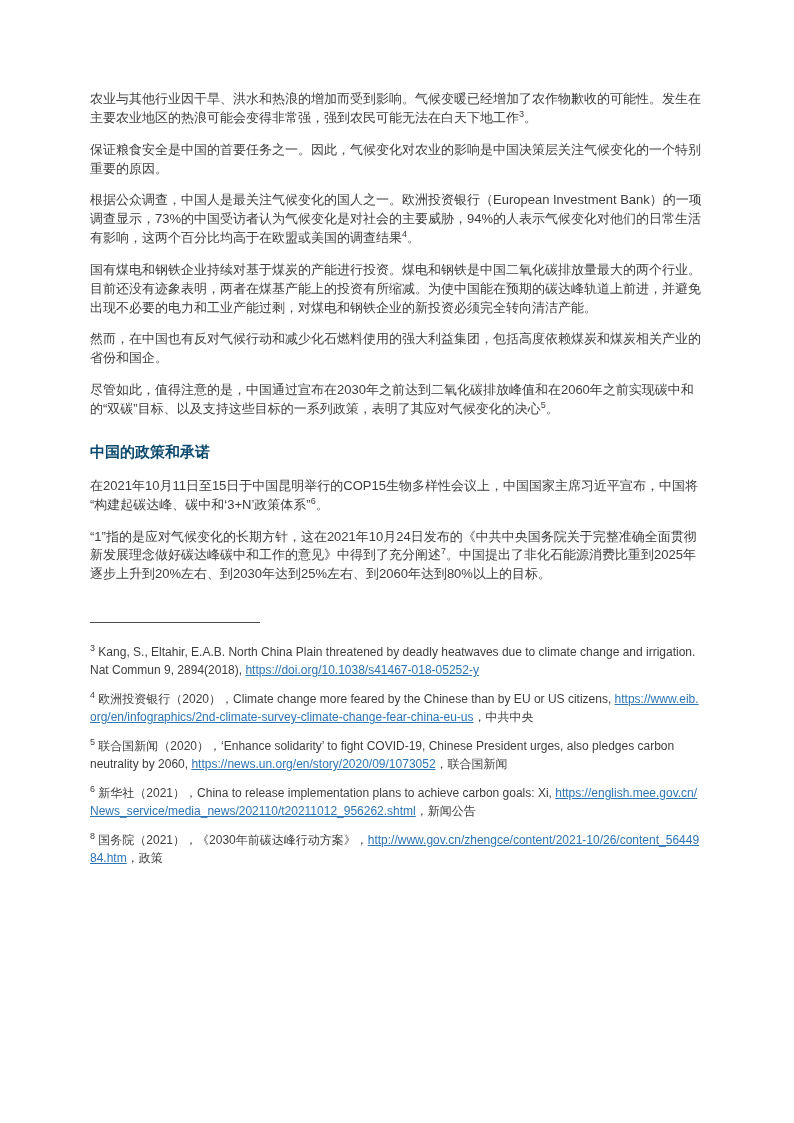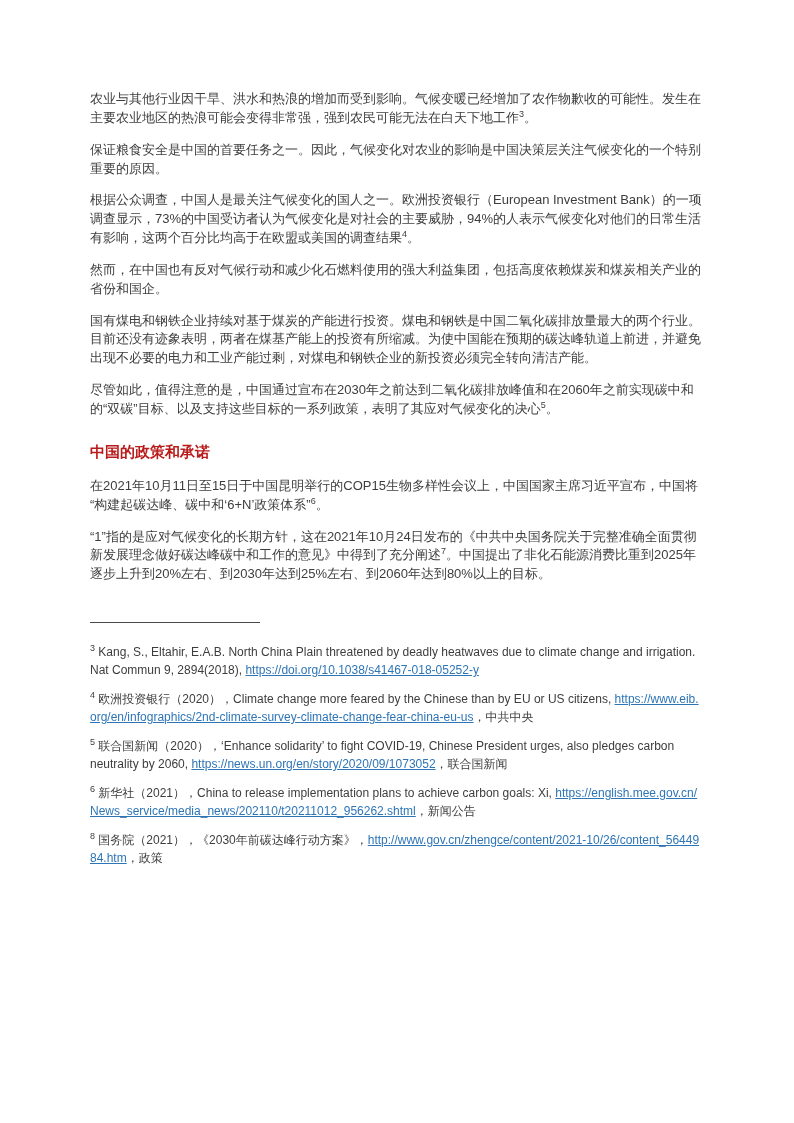--- a/index.html
+++ b/index.html
@@ -22,21 +22,21 @@
     margin: 0 0 13px 0;
     text-align: left;
   }
   sup.fnref {
     font-size: 9px;
     line-height: 0;
   }
   .heading {
     font-size: 15px;
     font-weight: bold;
-    color: #b91c1c;
+    color: #0c4a6e;
     margin: 24px 0 15px 0;
   }
   .fn-rule {
     border: none;
     border-top: 1px solid #4a4a4a;
     width: 170px;
     margin: 38px 0 20px 0;
   }
   .footnote {
     font-size: 12px;
@@ -58,29 +58,29 @@
 <body>
 
 <div class="page">
 
   <p class="para"><span>农业与其他行业因干旱、洪水和热浪的增加而受到影响。气候变暖已经增加了农作物歉收的可能性。发生在主要农业地区的热浪可能会变得非常强，强到农民可能无法在白天下地工作</span><sup class="fnref">3</sup><span>。</span></p>
 
   <p class="para"><span>保证粮食安全是中国的首要任务之一。因此，气候变化对农业的影响是中国决策层关注气候变化的一个特别重要的原因。</span></p>
 
   <p class="para"><span>根据公众调查，中国人是最关注气候变化的国人之一。欧洲投资银行（European Investment Bank）的一项调查显示，73%的中国受访者认为气候变化是对社会的主要威胁，94%的人表示气候变化对他们的日常生活有影响，这两个百分比均高于在欧盟或美国的调查结果</span><sup class="fnref">4</sup><span>。</span></p>
 
+  <p class="para"><span>国有煤电和钢铁企业持续对基于煤炭的产能进行投资。煤电和钢铁是中国二氧化碳排放量最大的两个行业。目前还没有迹象表明，两者在煤基产能上的投资有所缩减。为使中国能在预期的碳达峰轨道上前进，并避免出现不必要的电力和工业产能过剩，对煤电和钢铁企业的新投资必须完全转向清洁产能。</span></p>
+
   <p class="para"><span>然而，在中国也有反对气候行动和减少化石燃料使用的强大利益集团，包括高度依赖煤炭和煤炭相关产业的省份和国企。</span></p>
-
-  <p class="para"><span>国有煤电和钢铁企业持续对基于煤炭的产能进行投资。煤电和钢铁是中国二氧化碳排放量最大的两个行业。目前还没有迹象表明，两者在煤基产能上的投资有所缩减。为使中国能在预期的碳达峰轨道上前进，并避免出现不必要的电力和工业产能过剩，对煤电和钢铁企业的新投资必须完全转向清洁产能。</span></p>
 
   <p class="para"><span>尽管如此，值得注意的是，中国通过宣布在2030年之前达到二氧化碳排放峰值和在2060年之前实现碳中和的“双碳”目标、以及支持这些目标的一系列政策，表明了其应对气候变化的决心</span><sup class="fnref">5</sup><span>。</span></p>
 
   <h2 class="heading">中国的政策和承诺</h2>
 
-  <p class="para"><span>在2021年10月11日至15日于中国昆明举行的COP15生物多样性会议上，中国国家主席习近平宣布，中国将 “构建起碳达峰、碳中和‘6+N’政策体系”</span><sup class="fnref">6</sup><span>。</span></p>
+  <p class="para"><span>在2021年10月11日至15日于中国昆明举行的COP15生物多样性会议上，中国国家主席习近平宣布，中国将 “构建起碳达峰、碳中和‘3+N’政策体系”</span><sup class="fnref">6</sup><span>。</span></p>
 
   <p class="para"><span>“1”指的是应对气候变化的长期方针，这在2021年10月24日发布的《中共中央国务院关于完整准确全面贯彻新发展理念做好碳达峰碳中和工作的意见》中得到了充分阐述</span><sup class="fnref">7</sup><span>。中国提出了非化石能源消费比重到2025年逐步上升到20%左右、到2030年达到25%左右、到2060年达到80%以上的目标。</span></p>
 
 
   <hr class="fn-rule">
 
   <div class="footnotes">
 
     <p class="footnote"><sup>3</sup><span> Kang, S., Eltahir, E.A.B. North China Plain threatened by deadly heatwaves due to climate change and irrigation. Nat Commun 9, 2894(2018), </span><a class="link" href="#">https://doi.org/10.1038/s41467-018-05252-y</a><span></span></p>
 

